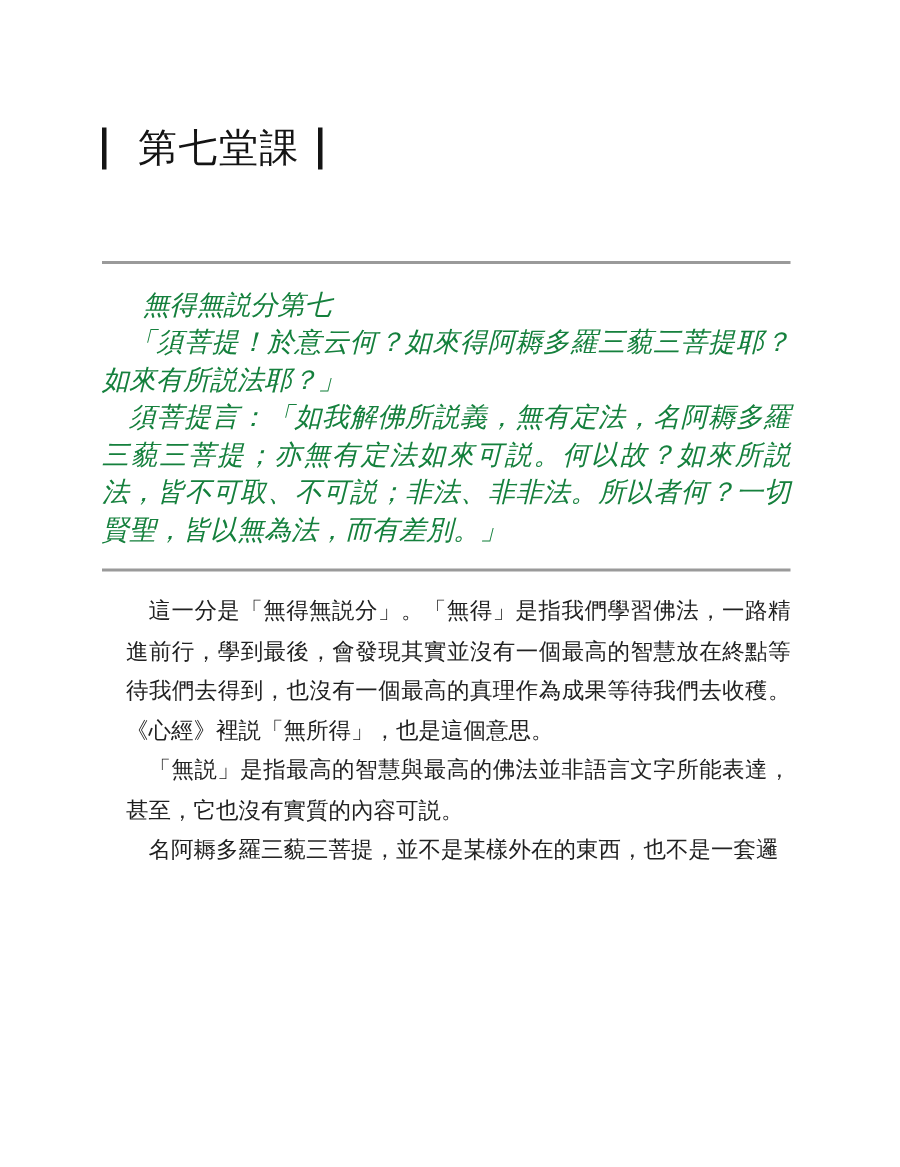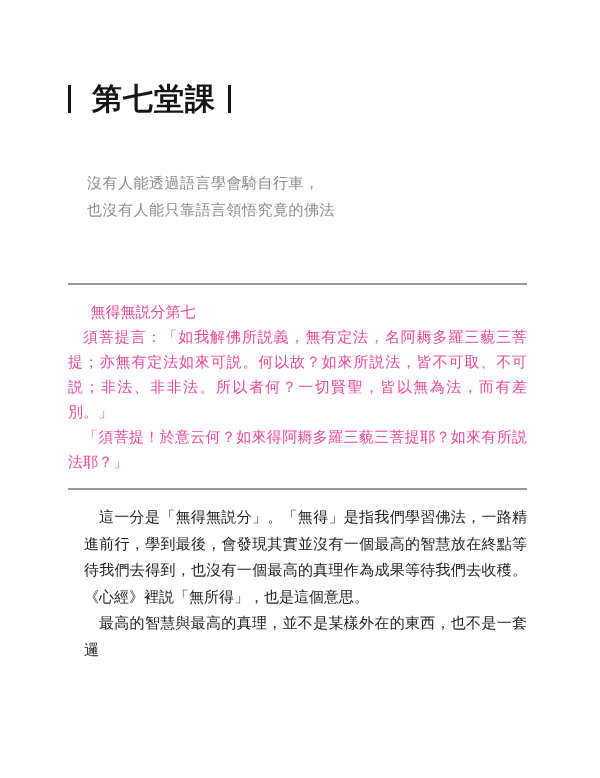--- a/index.html
+++ b/index.html
@@ -18,23 +18,23 @@
     width: 600px;
     height: 778px;
     padding: 83px 73px 0 68px;
     background: #ffffff;
   }
   
   .title {
     display: flex;
     align-items: center;
     margin: 0;
-    font-size: 30px;
+    font-size: 26px;
     line-height: 32px;
-    font-weight: 700;
+    font-weight: 400;
     color: #141414;
     letter-spacing: 1px;
     white-space: nowrap;
   }
   .tbar {
     display: inline-block;
     width: 3px;
     height: 28px;
     background: #141414;
     flex: 0 0 auto;
@@ -55,24 +55,25 @@
     border: none;
     height: 2px;
     background: #9a9a9a;
     margin: 0;
   }
   .rule-top { margin-top: 59px; }
   .rule-bottom { margin-top: 13px; }
   
   .sutra {
     margin-top: 15px;
-    font-size: 15px;
+    font-size: 18px;
     line-height: 25px;
-    color: #ec4899;
+    color: #15803d;
     text-align: justify;
+    font-style: italic;
   }
   .sutra p { margin: 0; }
   .sutra-heading { text-indent: 1.5em; }
   .sutra-para { text-indent: 1em; }
   
   .commentary {
     margin-top: 14px;
     font-size: 15px;
     line-height: 26.5px;
     color: #222222;
@@ -85,33 +86,30 @@
 <body>
 
 <div class="page">
 
   <h1 class="title">
     <span class="tbar tbar-left"></span>
     <span>第七堂課</span>
     <span class="tbar tbar-right"></span>
   </h1>
 
-  <div class="epigraph">
-    <div>沒有人能透過語言學會騎自行車，</div>
-    <div>也沒有人能只靠語言領悟究竟的佛法</div>
-  </div>
 
   <hr class="rule rule-top">
 
   <div class="sutra">
     <p class="sutra-heading">無得無説分第七</p>
+    <p class="sutra-para">「須菩提！於意云何？如來得阿耨多羅三藐三菩提耶？如來有所説法耶？」</p>
     <p class="sutra-para">須菩提言：「如我解佛所説義，無有定法，名阿耨多羅三藐三菩提；亦無有定法如來可説。何以故？如來所説法，皆不可取、不可説；非法、非非法。所以者何？一切賢聖，皆以無為法，而有差別。」</p>
-    <p class="sutra-para">「須菩提！於意云何？如來得阿耨多羅三藐三菩提耶？如來有所説法耶？」</p>
   </div>
 
   <hr class="rule rule-bottom">
 
   <div class="commentary">
     <p>這一分是「無得無説分」。「無得」是指我們學習佛法，一路精進前行，學到最後，會發現其實並沒有一個最高的智慧放在終點等待我們去得到，也沒有一個最高的真理作為成果等待我們去收穫。《心經》裡説「無所得」，也是這個意思。</p>
-    <p>最高的智慧與最高的真理，並不是某樣外在的東西，也不是一套邏</p>
+    <p>「無説」是指最高的智慧與最高的佛法並非語言文字所能表達，甚至，它也沒有實質的內容可説。</p>
+    <p>名阿耨多羅三藐三菩提，並不是某樣外在的東西，也不是一套邏</p>
   </div>
 
 </div>
 
 </body></html>

